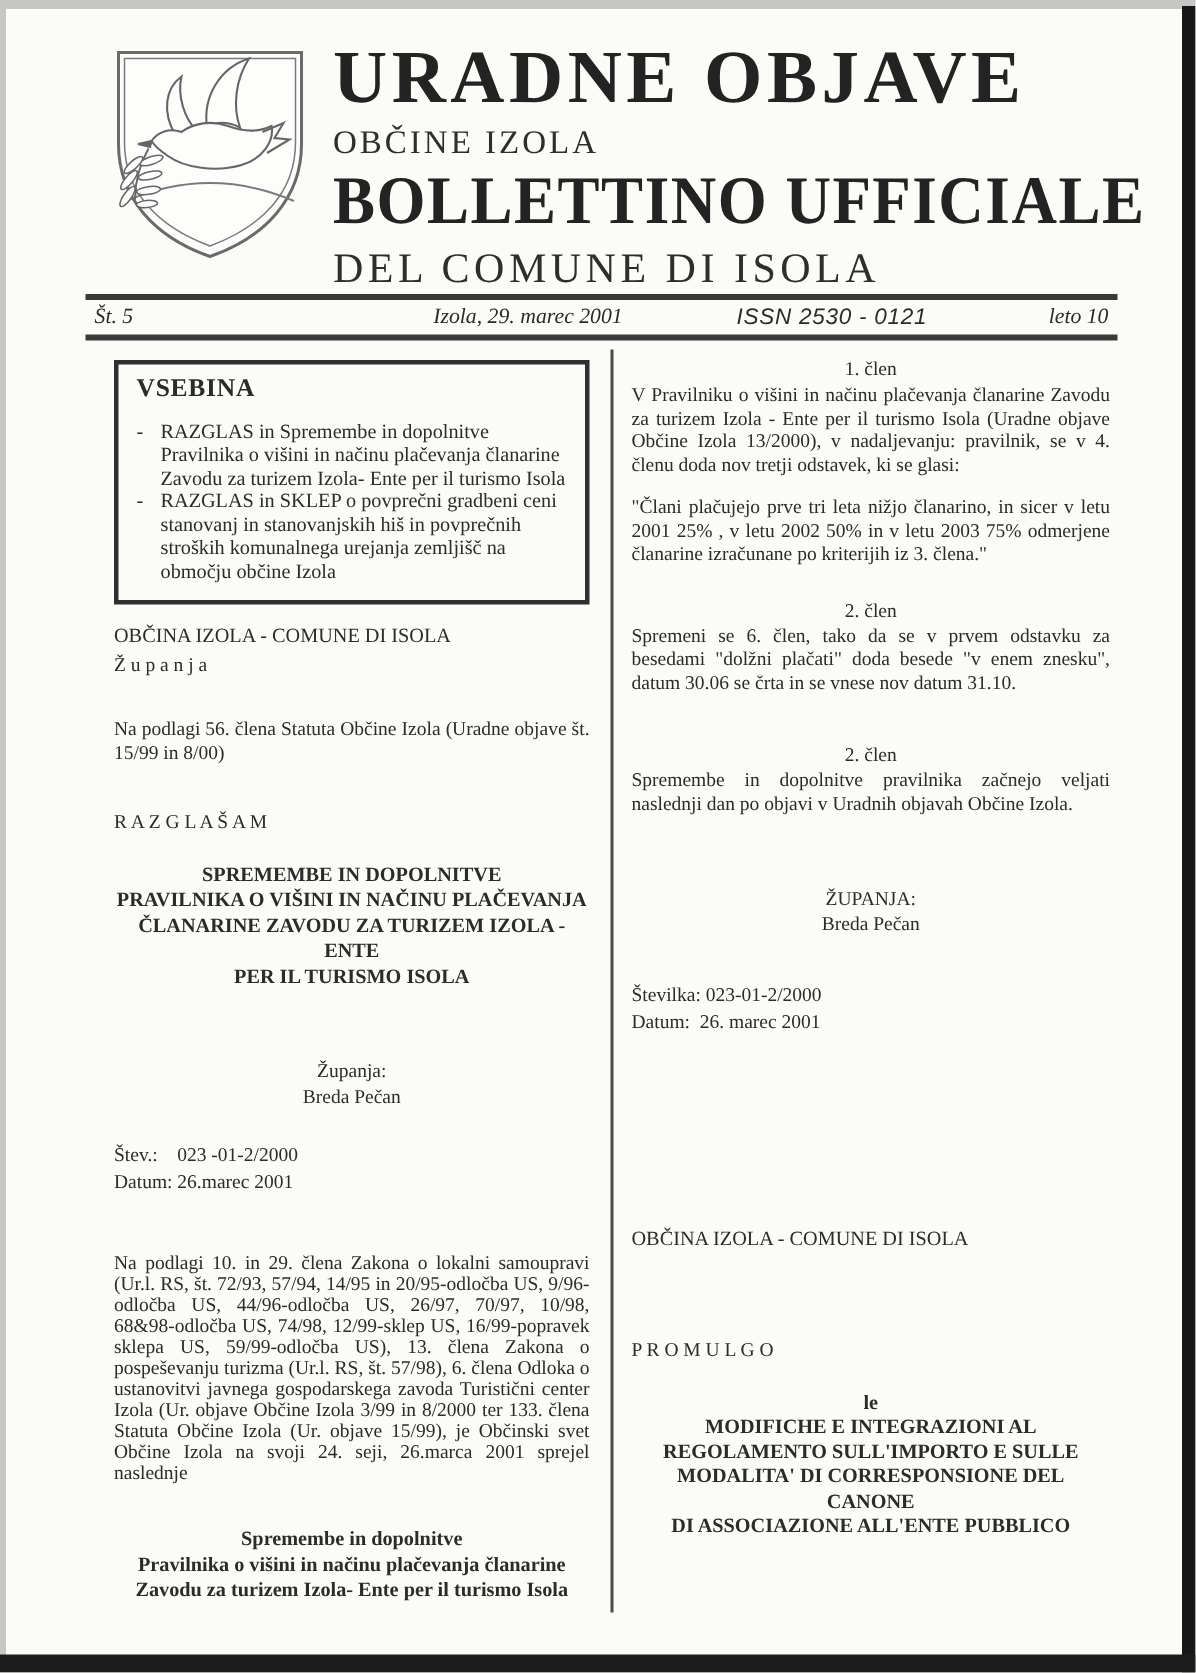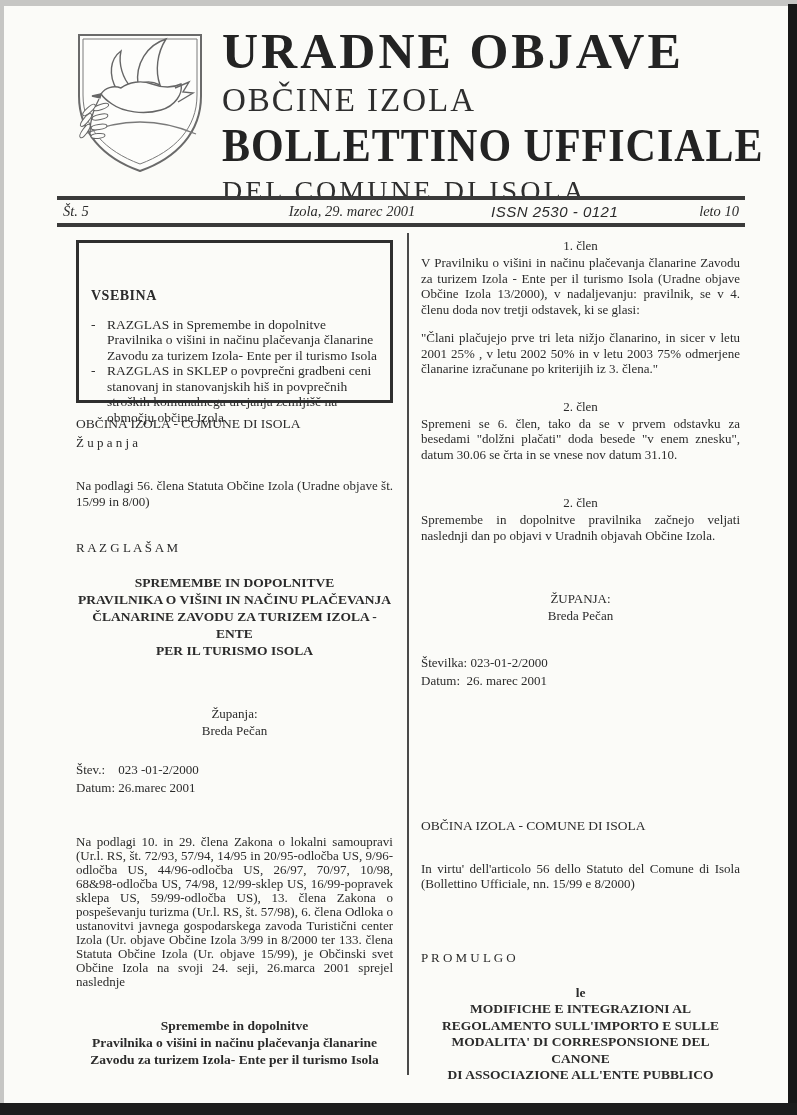--- a/index.html
+++ b/index.html
@@ -13,21 +13,21 @@
     position:absolute;top:6px;left:4px;width:785px;height:1098px;
     background:#fbfbf8;
   }
   .scan-edge-right{position:absolute;top:4px;right:0;width:9px;height:1111px;background:#181818;}
   .scan-edge-bottom{position:absolute;left:0;right:0;bottom:0;height:12px;background:#1c1c1c;}
 
   
   .emblem{position:absolute;left:72px;top:30px;}
   .masthead{position:absolute;left:222px;top:26px;width:525px;}
   .mh-title-sl{font-size:50px;font-weight:bold;letter-spacing:3px;line-height:1.02;white-space:nowrap;color:#232323;}
-  .mh-org-sl{font-size:33px;letter-spacing:2px;margin-top:5px;white-space:nowrap;color:#2e2e2e;}
+  .mh-org-sl{font-size:22px;letter-spacing:2px;margin-top:5px;white-space:nowrap;color:#2e2e2e;}
   .mh-title-it{font-size:42px;font-weight:bold;letter-spacing:1px;margin-top:1px;white-space:nowrap;color:#232323;transform:scale(1,1.08);transform-origin:left top;}
   .mh-org-it{font-size:28px;letter-spacing:3px;margin-top:7px;white-space:nowrap;color:#2e2e2e;}
 
   
   .info-bar{
     position:absolute;left:57px;top:196px;width:688px;
     border-top:4px solid #3a3a3a;border-bottom:4px solid #3a3a3a;
   }
   .info-row{display:flex;align-items:flex-end;padding:3px 6px 3px 6px;font-size:14.5px;font-style:italic;}
   .info-issue{width:150px;}
@@ -35,21 +35,21 @@
   .info-issn{width:190px;font-family:"Liberation Sans", sans-serif;font-size:15px;letter-spacing:.5px;}
   .info-year{width:58px;text-align:right;}
 
   
   .col-divider{position:absolute;left:407px;top:233px;width:2px;height:842px;background:#4a4a4a;}
   .col{position:absolute;top:236px;font-size:13px;line-height:15.5px;}
   .col-left{left:76px;width:317px;}
   .col-right{left:421px;width:319px;}
 
   .vsebina-box{border:3px solid #2f2f2f;box-sizing:border-box;height:163px;margin-top:4px;padding:8px 8px 8px 12px;}
-  .vsebina-title{font-size:14px;font-weight:bold;letter-spacing:.5px;margin-bottom:13px;margin-top:37px;}
+  .vsebina-title{font-size:17px;font-weight:bold;letter-spacing:.5px;margin-bottom:13px;}
   .vseb-item{display:flex;font-size:13.5px;line-height:15.5px;}
   .vseb-marker{width:16px;flex:none;}
   .vseb-text{flex:1;}
 
   .org-line{font-size:13.5px;}
   .org-role{margin-top:3px;white-space:pre-wrap;}
   .para{text-align:justify;}
   .spaced{white-space:pre-wrap;}
   .center{text-align:center;}
   .right{text-align:center;}
@@ -174,21 +174,20 @@
 
   <div style="margin-top:30px;">
     <div class="ref-line">Številka: 023-01-2/2000</div>
     <div class="ref-line">Datum:  26. marec 2001</div>
   </div>
 
   <div style="margin-top:128px;">
     <div class="org-line">OBČINA IZOLA - COMUNE DI ISOLA</div>
   </div>
 
-  <div class="para" style="margin-top:27px;">In virtu' dell'articolo 56 dello Statuto del Comune di Isola (Bollettino Ufficiale, nn. 15/99 e 8/2000)</div>
 
   <div class="spaced" style="margin-top:58px;">P R O M U L G O</div>
 
   <div style="margin-top:20px;">
     <div class="center bold" style="font-size:13.5px;line-height:16px;">le</div>
     <div class="act-title" style="line-height:16.5px;">
       <div>MODIFICHE E INTEGRAZIONI AL</div>
       <div>REGOLAMENTO SULL'IMPORTO E SULLE</div>
       <div>MODALITA' DI CORRESPONSIONE DEL CANONE</div>
       <div>DI ASSOCIAZIONE ALL'ENTE PUBBLICO</div>

